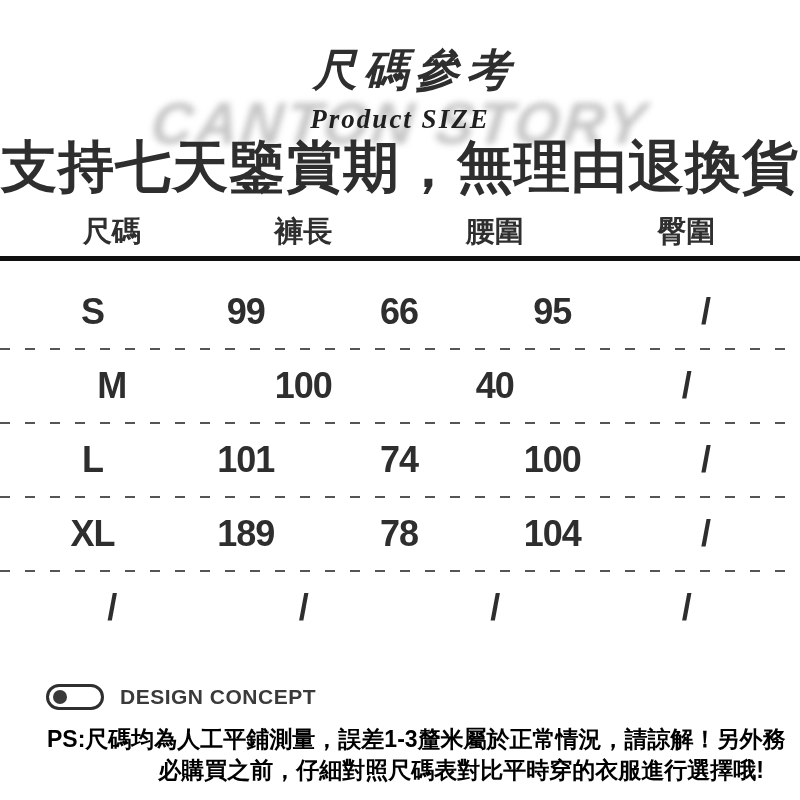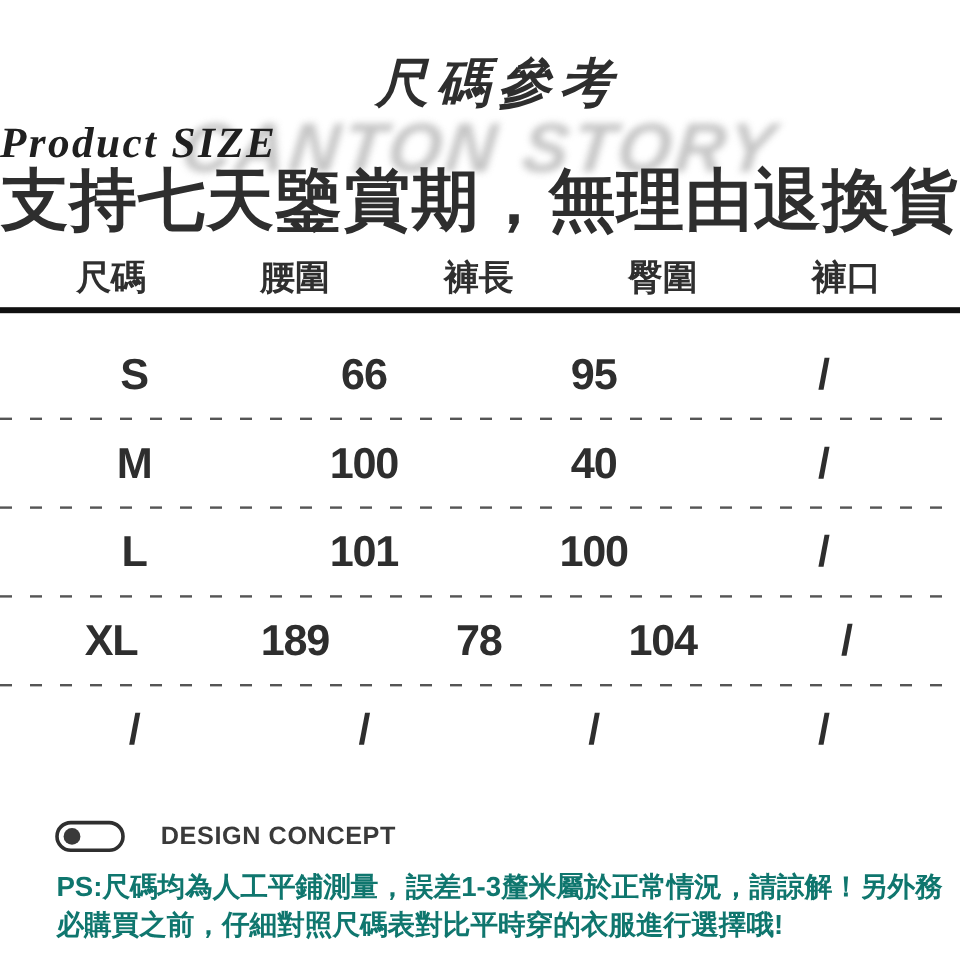--- a/index.html
+++ b/index.html
@@ -37,22 +37,23 @@
     font-size: 44px;
     line-height: 60px;
     font-weight: bold;
     font-style: italic;
     letter-spacing: 7px;
     color: var(--ink, #2e2e2e);
   }
   .subtitle {
     position: absolute;
     top: 103px; left: 0; width: 100%;
+    text-align: center;
     font-family: "Liberation Serif", serif;
-    font-size: 36px;
+    font-size: 27px;
     line-height: 32px;
     font-weight: bold;
     font-style: italic;
     letter-spacing: 2px;
     color: #202020;
   }
   .banner {
     position: absolute;
     top: 141px; left: 0; width: 100%;
     text-align: center;
@@ -86,21 +87,21 @@
     height: 2px; width: 800px;
     background: repeating-linear-gradient(90deg,
       var(--dash, #555555) 0px, var(--dash, #555555) 10px,
       transparent 10px, transparent 25px);
   }
 
   
   .concept-row {
     position: absolute;
     top: 684px; left: 46px;
-    display: flex; align-items: center; gap: 30px;
+    display: flex; align-items: center; gap: 16px;
   }
   .toggle {
     width: 48px; height: 20px;
     border: 3px solid #2f2f2f;
     border-radius: 13px;
     display: inline-flex; align-items: center;
     padding-left: 4px;
     box-sizing: content-box;
     background: #ffffff;
   }
@@ -108,65 +109,67 @@
   .concept-label {
     font-size: 21px; font-weight: bold;
     letter-spacing: 0.5px; color: #3a3a3a;
   }
   .ps {
     position: absolute;
     top: 724px; left: 47px; right: 36px;
     font-size: 23px;
     line-height: 31px;
     font-weight: bold;
-    color: #0f766e;
+    color: #000000;
     white-space: nowrap;
+    text-align: right;
   }
 </style>
 </head>
 <body>
 
 <div class="page">
 
   <div class="watermark">CANTON STORY</div>
 
   <h1 class="title">尺碼參考</h1>
 
   <div class="subtitle">Product SIZE</div>
 
   <div class="banner">支持七天鑒賞期，無理由退換貨</div>
 
   <div class="thead">
       <div class="cell th">尺碼</div>
+      <div class="cell th">褲長</div>
       <div class="cell th">腰圍</div>
-      <div class="cell th">褲長</div>
       <div class="cell th">臀圍</div>
-      <div class="cell th">褲口</div>
     </div>
 
   <div class="thick-line"></div>
 
   <div class="tbody">
       <div class="trow">
         <div class="cell td">S</div>
+        <div class="cell td">99</div>
         <div class="cell td">66</div>
         <div class="cell td">95</div>
         <div class="cell td">/</div>
       </div>
       <div class="dash-sep"></div>
       <div class="trow">
         <div class="cell td">M</div>
         <div class="cell td">100</div>
         <div class="cell td">40</div>
         <div class="cell td">/</div>
       </div>
       <div class="dash-sep"></div>
       <div class="trow">
         <div class="cell td">L</div>
         <div class="cell td">101</div>
+        <div class="cell td">74</div>
         <div class="cell td">100</div>
         <div class="cell td">/</div>
       </div>
       <div class="dash-sep"></div>
       <div class="trow">
         <div class="cell td">XL</div>
         <div class="cell td">189</div>
         <div class="cell td">78</div>
         <div class="cell td">104</div>
         <div class="cell td">/</div>

